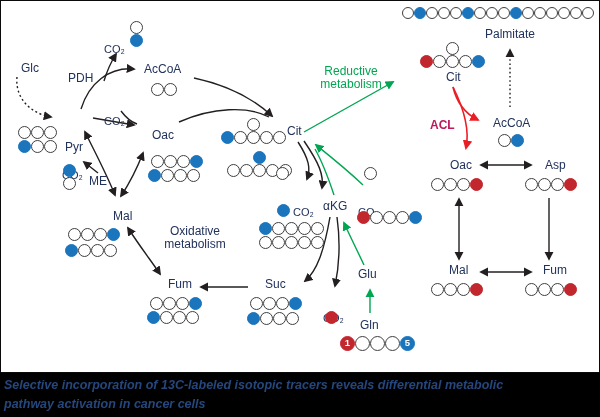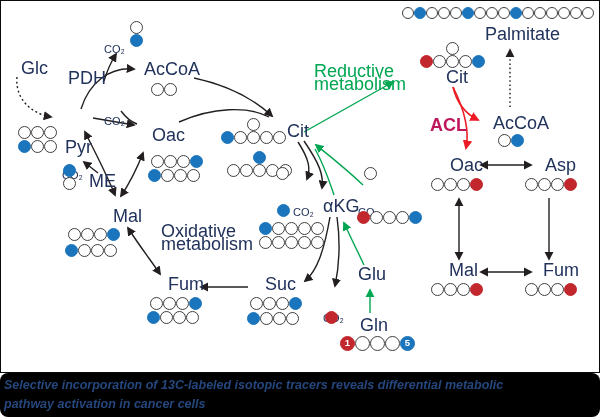--- a/index.html
+++ b/index.html
@@ -1,35 +1,35 @@
 <!DOCTYPE html>
 <html><head>
 <meta charset="utf-8">
 <style>
   html,body{margin:0;padding:0;background:#fff;}
   #stage{position:relative;width:600px;height:417px;font-family:"Liberation Sans",sans-serif;overflow:hidden;background:#fff;}
   #figure{position:absolute;left:0;top:0;width:600px;height:373px;background:#fff;border:1px solid #0a0a0a;box-sizing:border-box;}
   #arrows{position:absolute;left:0;top:0;pointer-events:none;}
-  .lbl{position:absolute;font-size:18px;color:#21325b;white-space:nowrap;line-height:13px;}
+  .lbl{position:absolute;font-size:12px;color:#21325b;white-space:nowrap;line-height:13px;}
   .co2{font-size:11px;margin-top:17px;}
   .green{color:#00a651;text-align:center;}
   .red{color:#be185d;font-weight:bold;}
   .ctr{text-align:center;}
   .crow{position:absolute;display:flex;}
   .ccol{position:absolute;display:flex;flex-direction:column;}
   .circ{display:inline-block;width:13px;height:13px;border-radius:50%;
         border:1.6px solid #3f3f41;box-sizing:border-box;background:#fff;flex:0 0 auto;}
   .cW{background:#fff;}
   .cB{background:#1b75bc;border-color:#1b75bc;}
   .cR{background:#c1272d;border-color:#c1272d;}
   .sm .circ{width:12px;height:12px;}
   .lg .circ{width:15px;height:15px;color:#fff;font-weight:bold;font-size:9.5px;
             line-height:12px;text-align:center;}
   #caption{position:absolute;left:0;top:373px;width:600px;height:44px;background:#000;
-           box-sizing:border-box;padding:3px 6px 0 4px;border-radius:8px;}
+           box-sizing:border-box;padding:3px 6px 0 4px;}
   #caption div{font-style:italic;font-weight:bold;font-size:12.5px;line-height:19px;color:#25477d;}
 </style>
 </head>
 <body>
 
 <div id="stage">
   <div id="figure">
 
     <svg id="arrows" width="600" height="373" viewBox="0 0 600 373">
       <defs>

